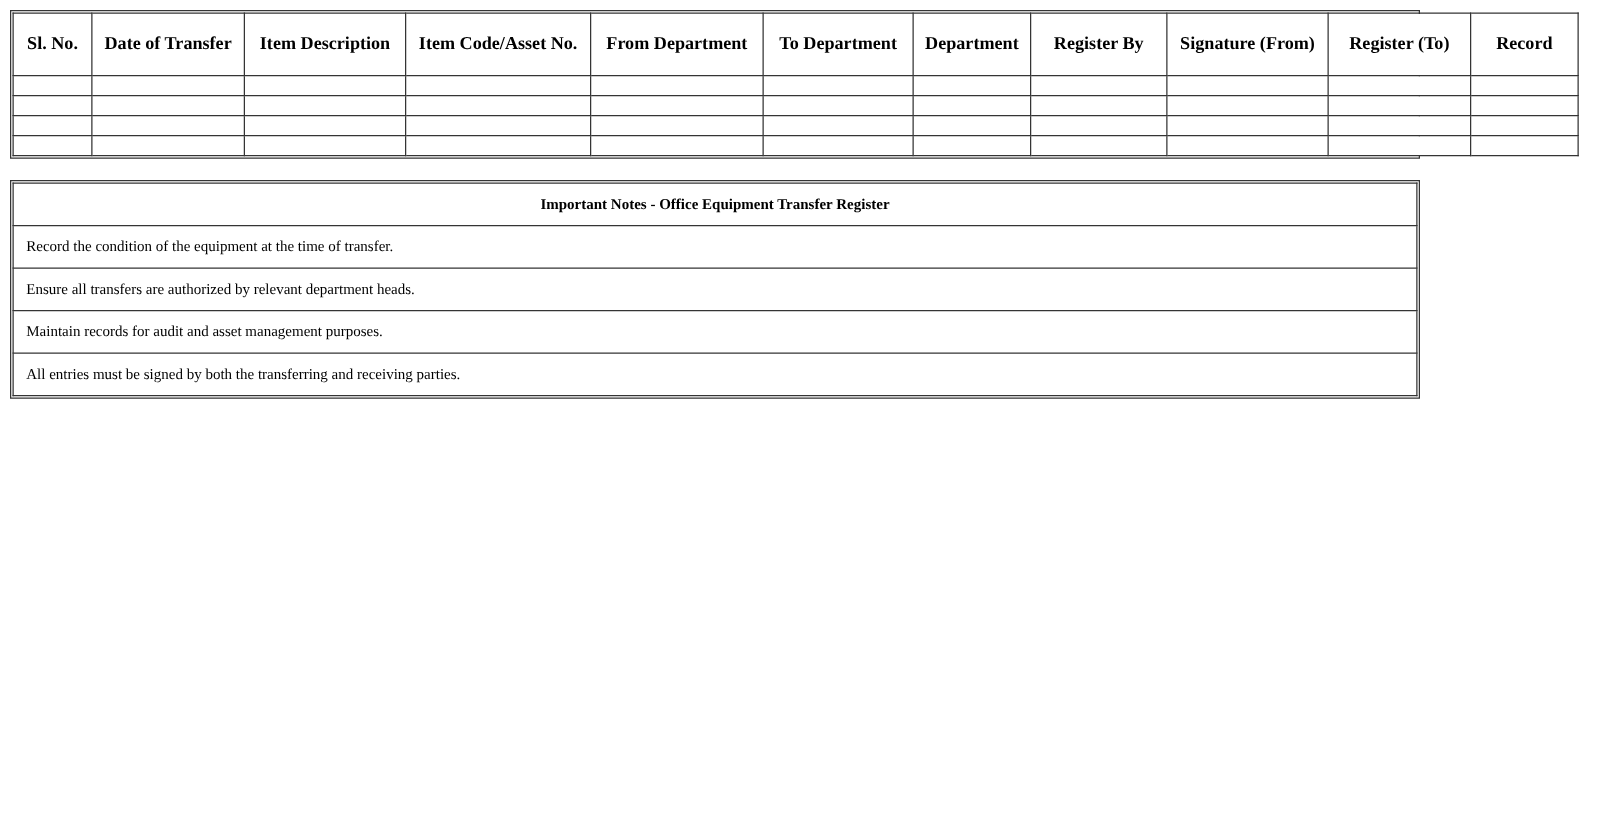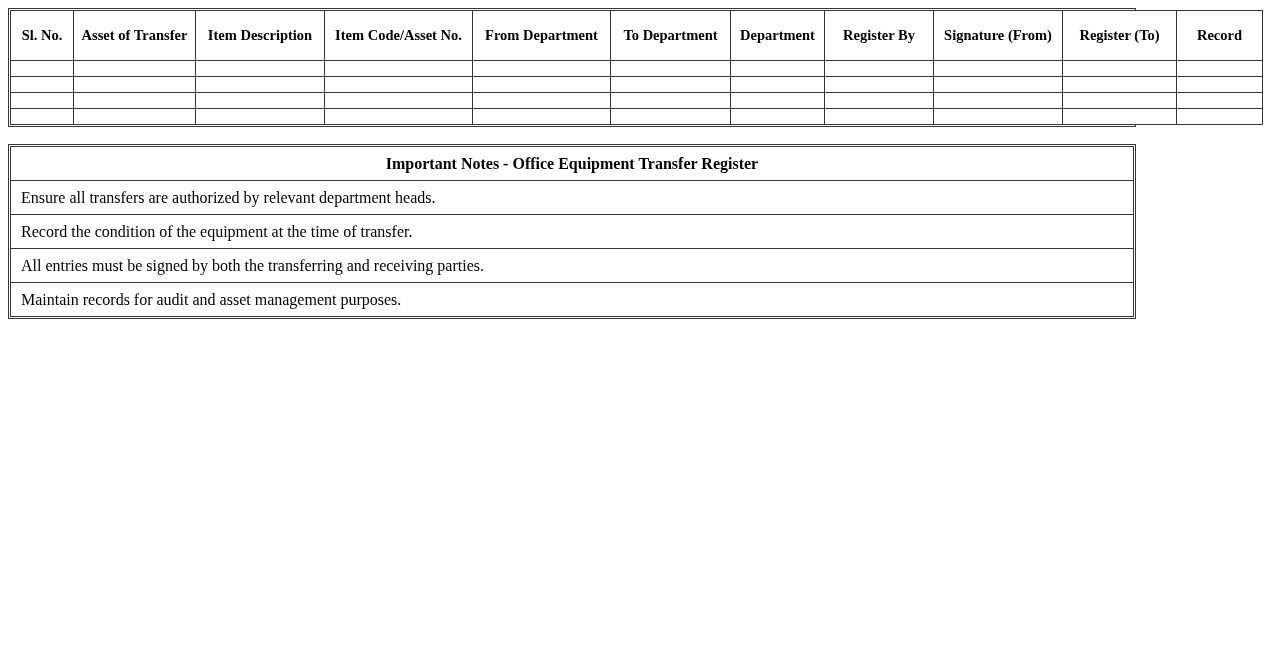--- a/index.html
+++ b/index.html
@@ -48,21 +48,21 @@
     line-height: 1.22;
   }
   .register td.empty-cell {
     height: 15px;
     padding: 0;
     font-size: 11px;
   }
 
   
   .notes-tbl td {
-    font-size: 16px;
+    font-size: 12px;
     vertical-align: middle;
   }
   .notes-tbl .notes-title-cell {
     height: 33px;
     font-weight: bold;
     text-align: center;
     padding: 0 4px;
   }
   .notes-tbl .note-cell {
     height: 33px;
@@ -86,21 +86,21 @@
         <col style="width:120px">
         <col style="width:94px">
         <col style="width:109px">
         <col style="width:129px">
         <col style="width:114px">
         <col style="width:86px">
       </colgroup>
       <thead>
         <tr>
           <th>Sl. No.</th>
-          <th>Asset of Transfer</th>
+          <th>Date of Transfer</th>
           <th>Item Description</th>
           <th>Item Code/Asset No.</th>
           <th>From Department</th>
           <th>To Department</th>
           <th>Department</th>
           <th>Register By</th>
           <th>Signature (From)</th>
           <th>Register (To)</th>
           <th>Record</th>
         </tr>
@@ -162,28 +162,28 @@
     </table>
   </div>
 
   <div class="table-frame notes">
     <table class="notes-tbl">
       <tbody>
         <tr>
           <td class="notes-title-cell">Important Notes - Office Equipment Transfer Register</td>
         </tr>
         <tr>
+          <td class="note-cell">Record the condition of the equipment at the time of transfer.</td>
+        </tr>
+        <tr>
           <td class="note-cell">Ensure all transfers are authorized by relevant department heads.</td>
         </tr>
         <tr>
-          <td class="note-cell">Record the condition of the equipment at the time of transfer.</td>
+          <td class="note-cell">Maintain records for audit and asset management purposes.</td>
         </tr>
         <tr>
           <td class="note-cell">All entries must be signed by both the transferring and receiving parties.</td>
-        </tr>
-        <tr>
-          <td class="note-cell">Maintain records for audit and asset management purposes.</td>
         </tr>
       </tbody>
     </table>
   </div>
 
 </div>
 
 </body></html>

